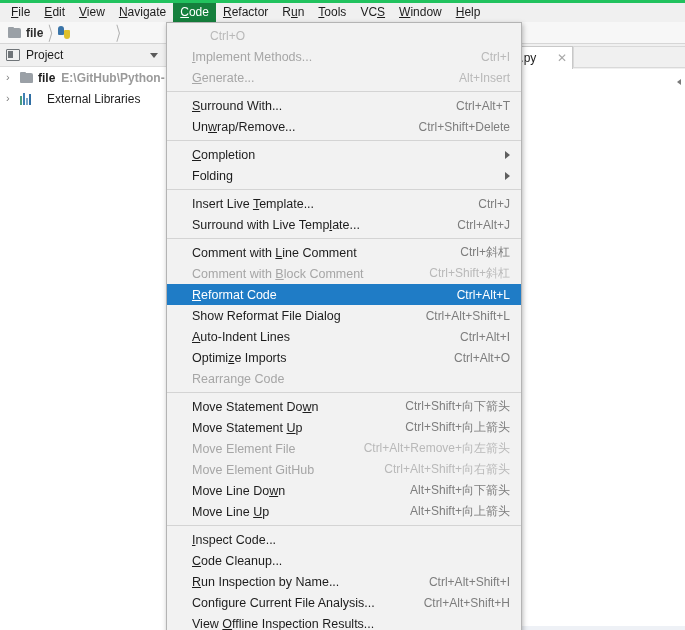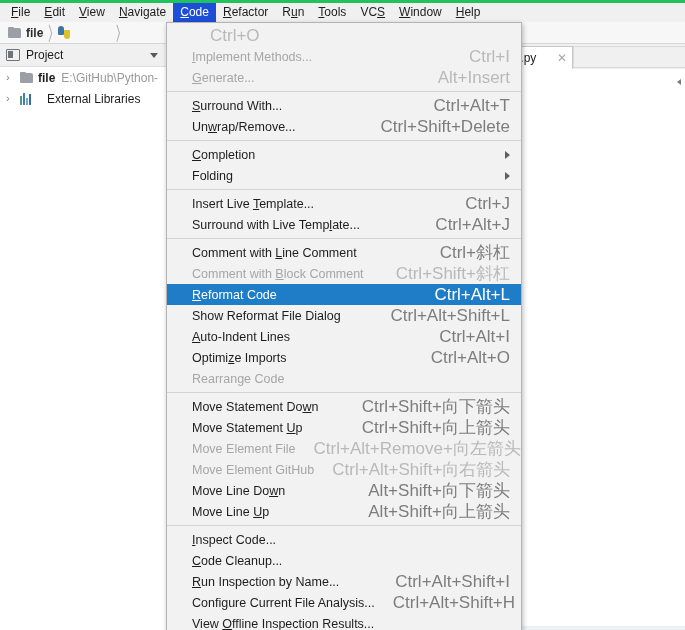--- a/index.html
+++ b/index.html
@@ -39,21 +39,21 @@
   }
   .menubar-item {
     padding: 2px 7px 3px 7px;
     font-size: 12px;
     line-height: 14px;
     color: #1d1d1d;
     white-space: nowrap;
     cursor: default;
   }
   .menubar-item.active {
-    background: #1d4ed8;
+    background: #15803d;
     color: #ffffff;
   }
 
   
   #breadcrumb {
     position: absolute;
     left: 0; top: 22px;
     width: 685px; height: 22px;
     background: #f7f7f7;
     border-bottom: 1px solid #d6d6d6;
@@ -169,21 +169,21 @@
   .ic-chevron {
     width: 11px;
     color: #808080;
     font-size: 11px;
     line-height: 11px;
     flex: 0 0 11px;
     margin-right: 3px;
   }
   .tree-name { font-weight: bold; color: #1d1d1d; }
   .tree-name.plain { font-weight: normal; margin-left: 8px; }
-  .tree-path { color: #9a9a9a; margin-left: 6px; font-weight: normal; }
+  .tree-path { color: #9a9a9a; margin-left: 6px; font-weight: bold; }
   .ic-lib {
     width: 13px; height: 12px;
     margin-right: 6px;
     display: inline-flex;
     align-items: flex-end;
     gap: 1px;
   }
   .ic-lib i { display: block; width: 2px; }
   .ic-lib i:nth-child(1) { height: 9px;  background: #4a9c7f; }
   .ic-lib i:nth-child(2) { height: 12px; background: #3f7fb5; }
@@ -345,21 +345,21 @@
     padding: 0 11px 0 25px;
     font-size: 12.5px;
     color: #1d1d1d;
     white-space: nowrap;
     box-sizing: border-box;
     cursor: default;
   }
   .mi .mi-label { flex: 1; }
   .mi .mi-shortcut {
     color: #7d7d7d;
-    font-size: 17px;
+    font-size: 12px;
     margin-left: 18px;
   }
   .mi.disabled .mi-label { color: #a6a6a6; }
   .mi.disabled .mi-shortcut { color: #b9b9b9; }
   .mi.selected {
     background: #1f7cc6;
   }
   .mi.selected .mi-label,
   .mi.selected .mi-shortcut { color: #ffffff; }
   .mi .ic-submenu-arrow {

